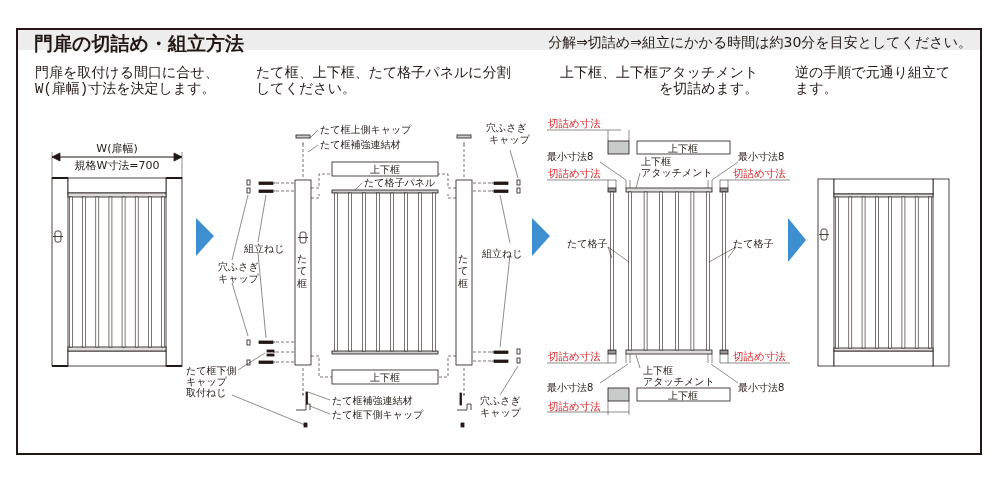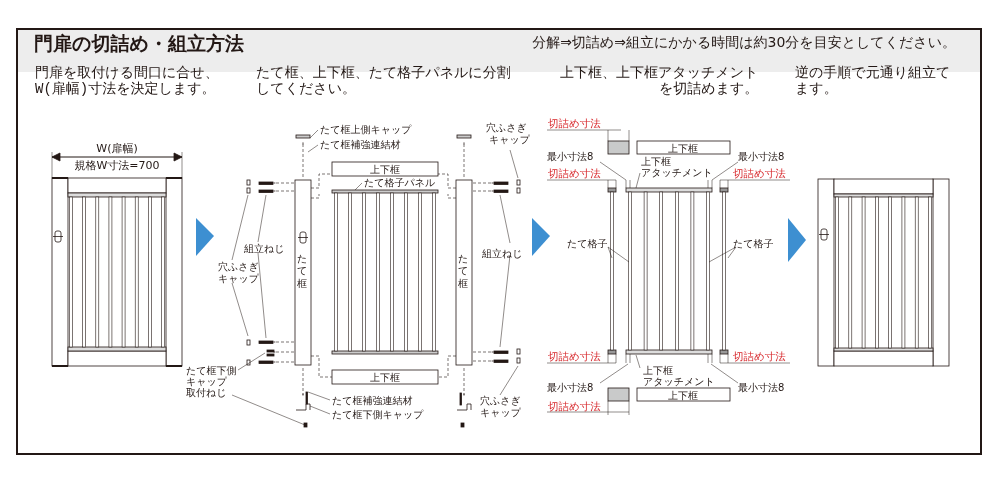--- a/index.html
+++ b/index.html
@@ -1,20 +1,20 @@
 <!DOCTYPE html>
 <html><head>
 <meta charset="utf-8">
 <style>
   html,body{margin:0;padding:0;background:#fff;}
   body{width:999px;height:501px;position:relative;font-family:"DejaVu Sans",sans-serif;color:#231815;overflow:hidden;}
   #frame{position:absolute;left:16px;top:28px;width:966px;height:427px;border:2px solid #231815;box-sizing:border-box;}
-  #header{position:absolute;left:0;top:0;right:0;height:42px;background:#ededed;}
+  #header{position:absolute;left:0;top:0;right:0;height:20px;background:#ededed;}
   #title{position:absolute;left:16px;top:1px;font-size:19px;font-weight:bold;letter-spacing:0px;}
-  #note{position:absolute;right:24px;top:4px;font-size:14px;text-align:center;}
+  #note{position:absolute;right:8px;top:4px;font-size:14px;text-align:center;}
   .step{position:absolute;top:36px;font-size:14px;line-height:16px;white-space:pre-line;font-family:Liberation Mono, monospace;}
   svg{position:absolute;left:0;top:0;}
   svg text{font-family:"DejaVu Sans",sans-serif;}
   .lbl{font-size:10px;fill:#231815;}
   .red{font-size:10.5px;fill:#d7262a;}
 </style>
 </head>
 <body>
 
 <div id="frame">

